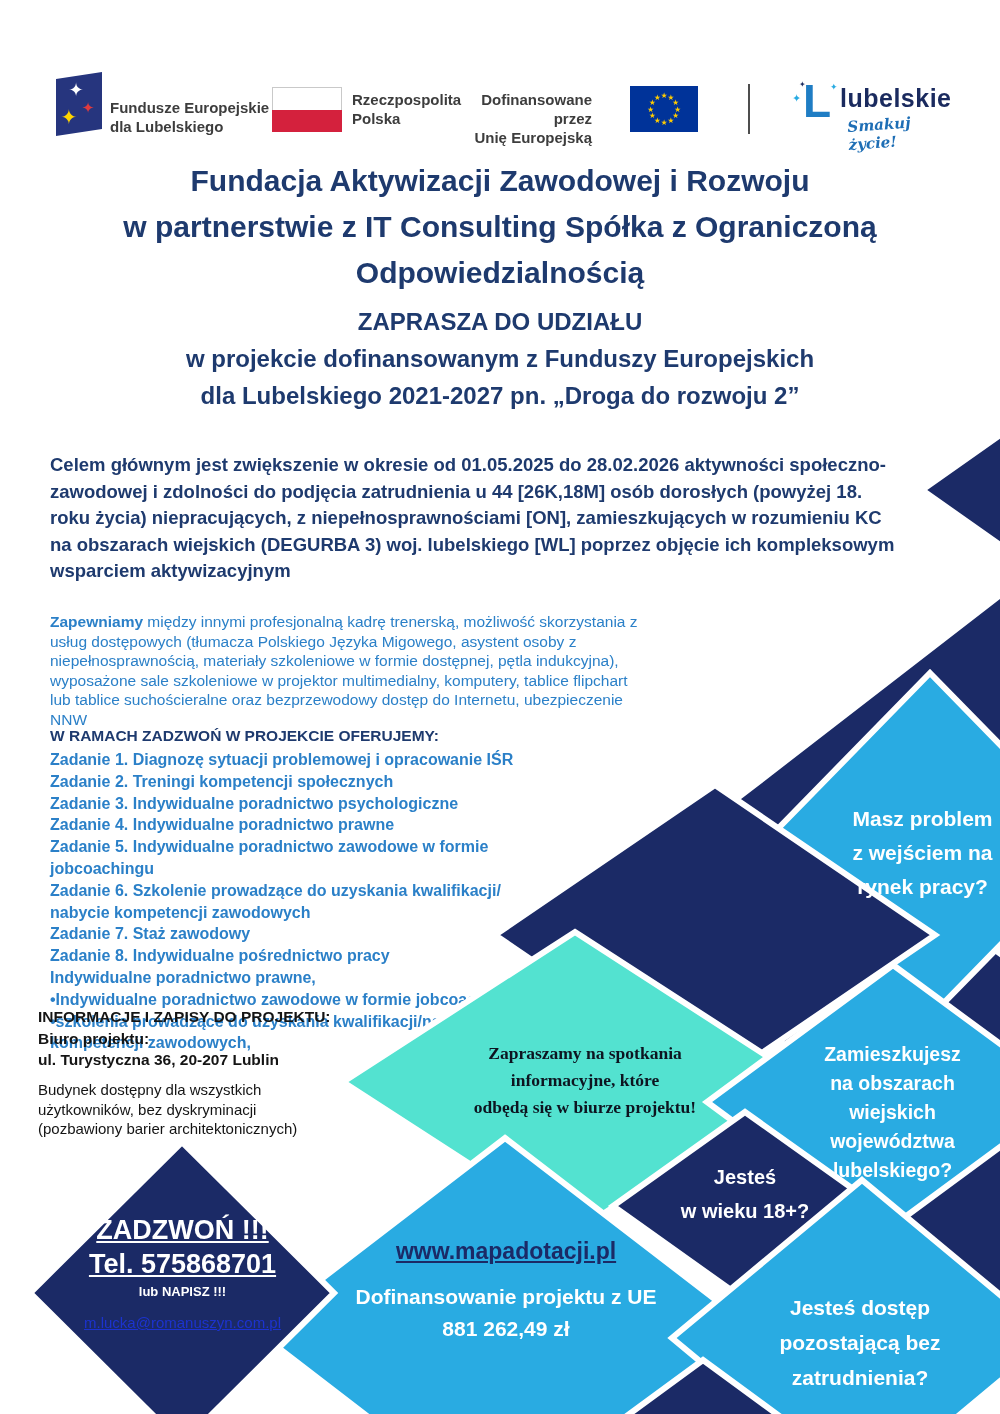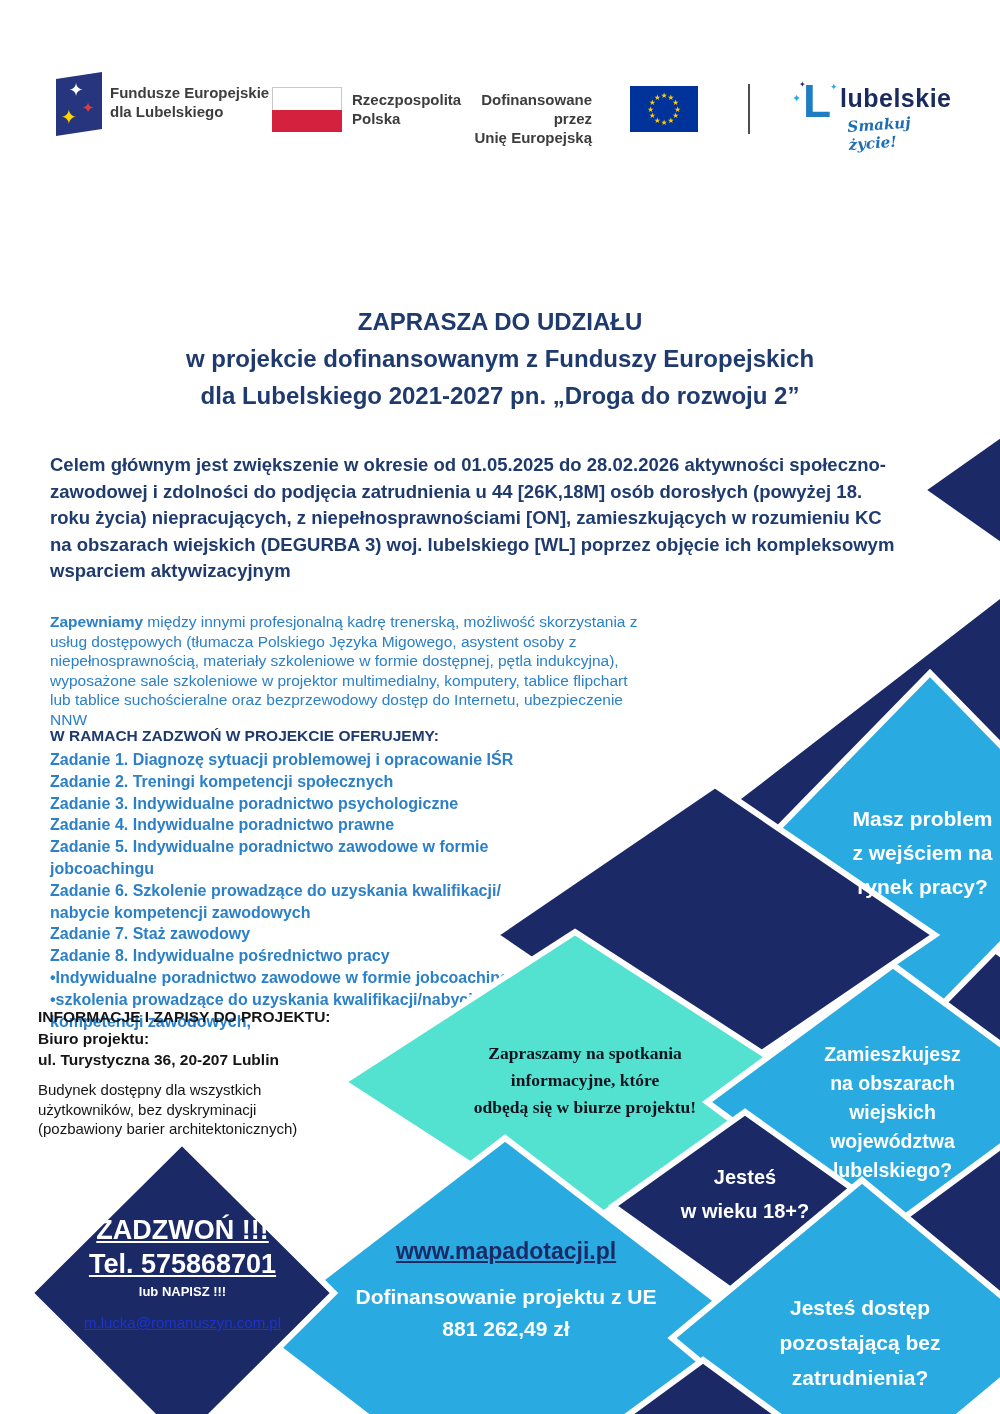--- a/index.html
+++ b/index.html
@@ -57,21 +57,21 @@
 <body>
 
 <div class="page">
 
   <svg class="abs" style="left:56px;top:72px;" width="46" height="64" viewBox="0 0 46 64">
     <polygon points="0,7 46,0 46,57 0,64" fill="#26357e"></polygon>
     <text x="20" y="24" font-size="18" fill="#ffffff" text-anchor="middle">✦</text>
     <text x="32" y="41" font-size="15" fill="#e03a3e" text-anchor="middle">✦</text>
     <text x="13" y="52" font-size="20" fill="#ffd500" text-anchor="middle">✦</text>
   </svg>
-  <div class="abs hdr-label" style="left:110px;top:83px;">
+  <div class="abs hdr-label" style="left:110px;top:98px;">
     <div>Fundusze Europejskie</div>
     <div>dla Lubelskiego</div>
   </div>
 
   <div class="abs pl-flag" style="left:272px;top:87px;">
     <div class="w"></div>
     <div class="r"></div>
   </div>
   <div class="abs hdr-label" style="left:352px;top:90px;">
     <div>Rzeczpospolita</div>
@@ -104,38 +104,42 @@
 
   <div class="abs" style="left:792px;top:76px;width:170px;height:62px;">
     <span class="abs lub-star" style="left:0;top:16px;font-size:11px;">✦</span>
     <span class="abs" style="left:7px;top:4px;font-size:8px;color:#1a2a5e;">✦</span>
     <span class="abs lub-l" style="left:11px;top:2px;">L</span>
     <span class="abs lub-star" style="left:38px;top:6px;font-size:9px;">✦</span>
     <span class="abs lub-name" style="left:48px;top:8px;">lubelskie</span>
     <span class="abs lub-tag" style="left:56px;top:38px;">Smakuj życie!</span>
   </div>
 
+  <div class="abs title prelines">Fundacja Aktywizacji Zawodowej i Rozwoju
+w partnerstwie z IT Consulting Spółka z Ograniczoną
+Odpowiedzialnością</div>
   <div class="abs subtitle prelines">ZAPRASZA DO UDZIAŁU
 w projekcie dofinansowanym z Funduszy Europejskich
 dla Lubelskiego 2021-2027 pn. „Droga do rozwoju 2”</div>
 
   <div class="abs goal">Celem głównym jest zwiększenie w okresie od 01.05.2025 do 28.02.2026 aktywności społeczno-zawodowej i zdolności do podjęcia zatrudnienia u 44 [26K,18M] osób dorosłych (powyżej 18. roku życia) niepracujących, z niepełnosprawnościami [ON], zamieszkujących w rozumieniu KC na obszarach wiejskich (DEGURBA 3) woj. lubelskiego [WL] poprzez objęcie ich kompleksowym wsparciem aktywizacyjnym</div>
 
   <div class="abs provide"><b>Zapewniamy</b><span> między innymi profesjonalną kadrę trenerską, możliwość skorzystania z usług dostępowych (tłumacza Polskiego Języka Migowego, asystent osoby z niepełnosprawnością, materiały szkoleniowe w formie dostępnej, pętla indukcyjna), wyposażone sale szkoleniowe w projektor multimedialny, komputery, tablice flipchart lub tablice suchościeralne oraz bezprzewodowy dostęp do Internetu, ubezpieczenie NNW</span></div>
 
   <div class="abs offer-h">W RAMACH ZADZWOŃ W PROJEKCIE OFERUJEMY:</div>
   <div class="abs offer-list">
     <div>Zadanie 1. Diagnozę sytuacji problemowej i opracowanie IŚR</div>
     <div>Zadanie 2. Treningi kompetencji społecznych</div>
     <div>Zadanie 3. Indywidualne poradnictwo psychologiczne</div>
     <div>Zadanie 4. Indywidualne poradnictwo prawne</div>
     <div>Zadanie 5. Indywidualne poradnictwo zawodowe w formie jobcoachingu</div>
     <div>Zadanie 6. Szkolenie prowadzące do uzyskania kwalifikacji/ nabycie kompetencji zawodowych</div>
     <div>Zadanie 7. Staż zawodowy</div>
     <div>Zadanie 8. Indywidualne pośrednictwo pracy</div>
+    <div>Indywidualne poradnictwo prawne,</div>
     <div>•Indywidualne poradnictwo zawodowe w formie jobcoachingu,</div>
     <div>•szkolenia prowadzące do uzyskania kwalifikacji/nabycia kompetencji zawodowych,</div>
   </div>
 
   <div class="abs info-h">INFORMACJE I ZAPISY DO PROJEKTU:</div>
   <div class="abs info-l" style="top:1030px;">Biuro projektu:</div>
   <div class="abs info-l" style="top:1051px;">ul. Turystyczna 36, 20-207 Lublin</div>
   <div class="abs info-access">Budynek dostępny dla wszystkich użytkowników, bez dyskryminacji (pozbawiony barier architektonicznych)</div>
 
   <svg class="diamonds" width="1000" height="1414" viewBox="0 0 1000 1414">

